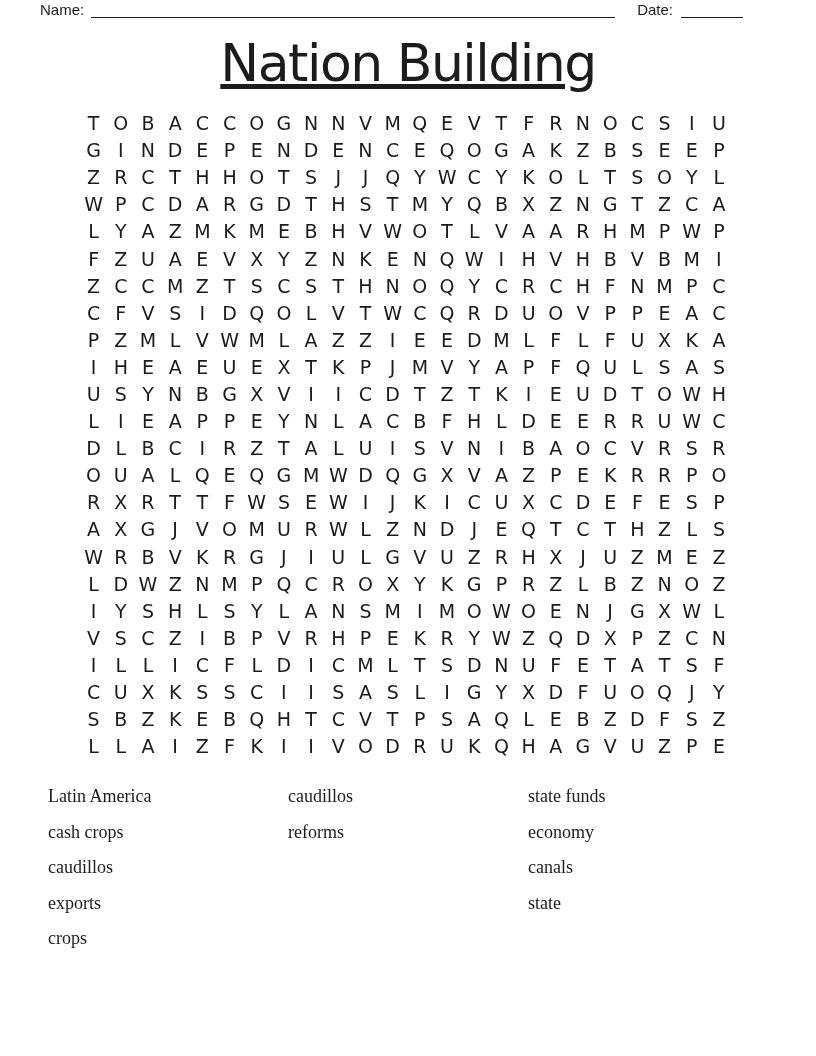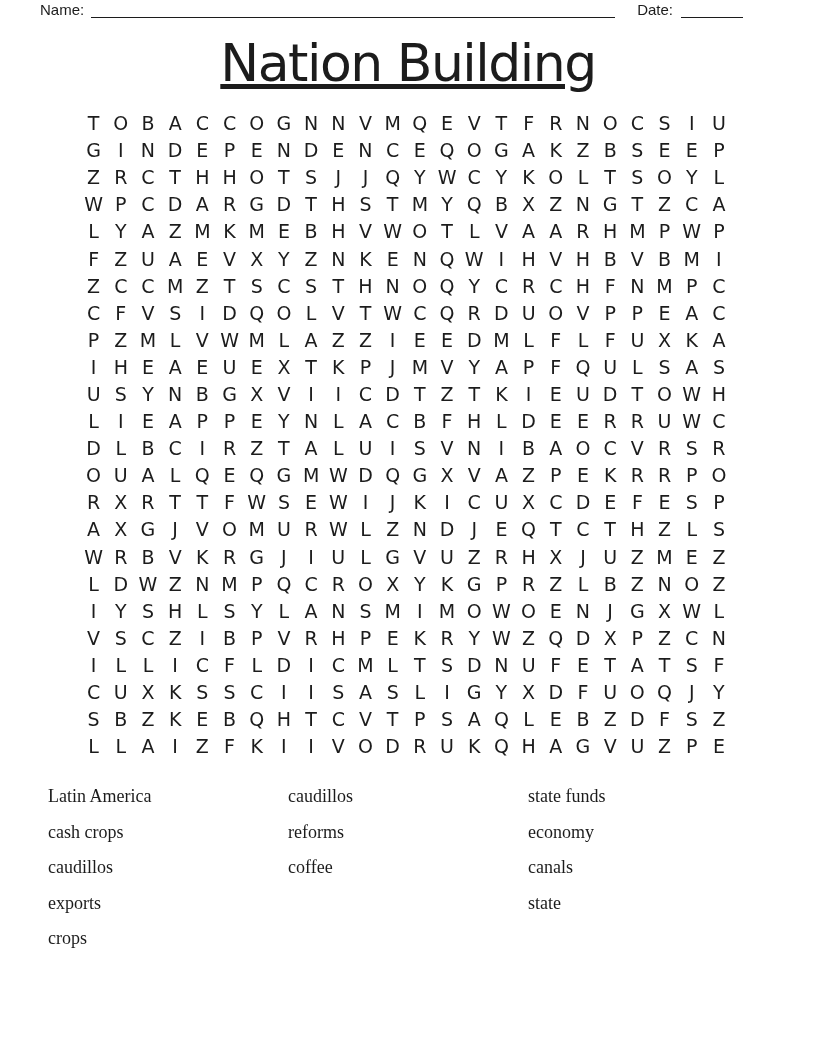--- a/index.html
+++ b/index.html
@@ -694,21 +694,20 @@
       <div class="word-col">
         <div class="word">Latin America</div>
         <div class="word">cash crops</div>
         <div class="word">caudillos</div>
         <div class="word">exports</div>
         <div class="word">crops</div>
       </div>
       <div class="word-col">
         <div class="word">caudillos</div>
         <div class="word">reforms</div>
-        <div class="word">coffee</div>
       </div>
       <div class="word-col">
         <div class="word">state funds</div>
         <div class="word">economy</div>
         <div class="word">canals</div>
         <div class="word">state</div>
       </div>
     </div>
 
 </div>

